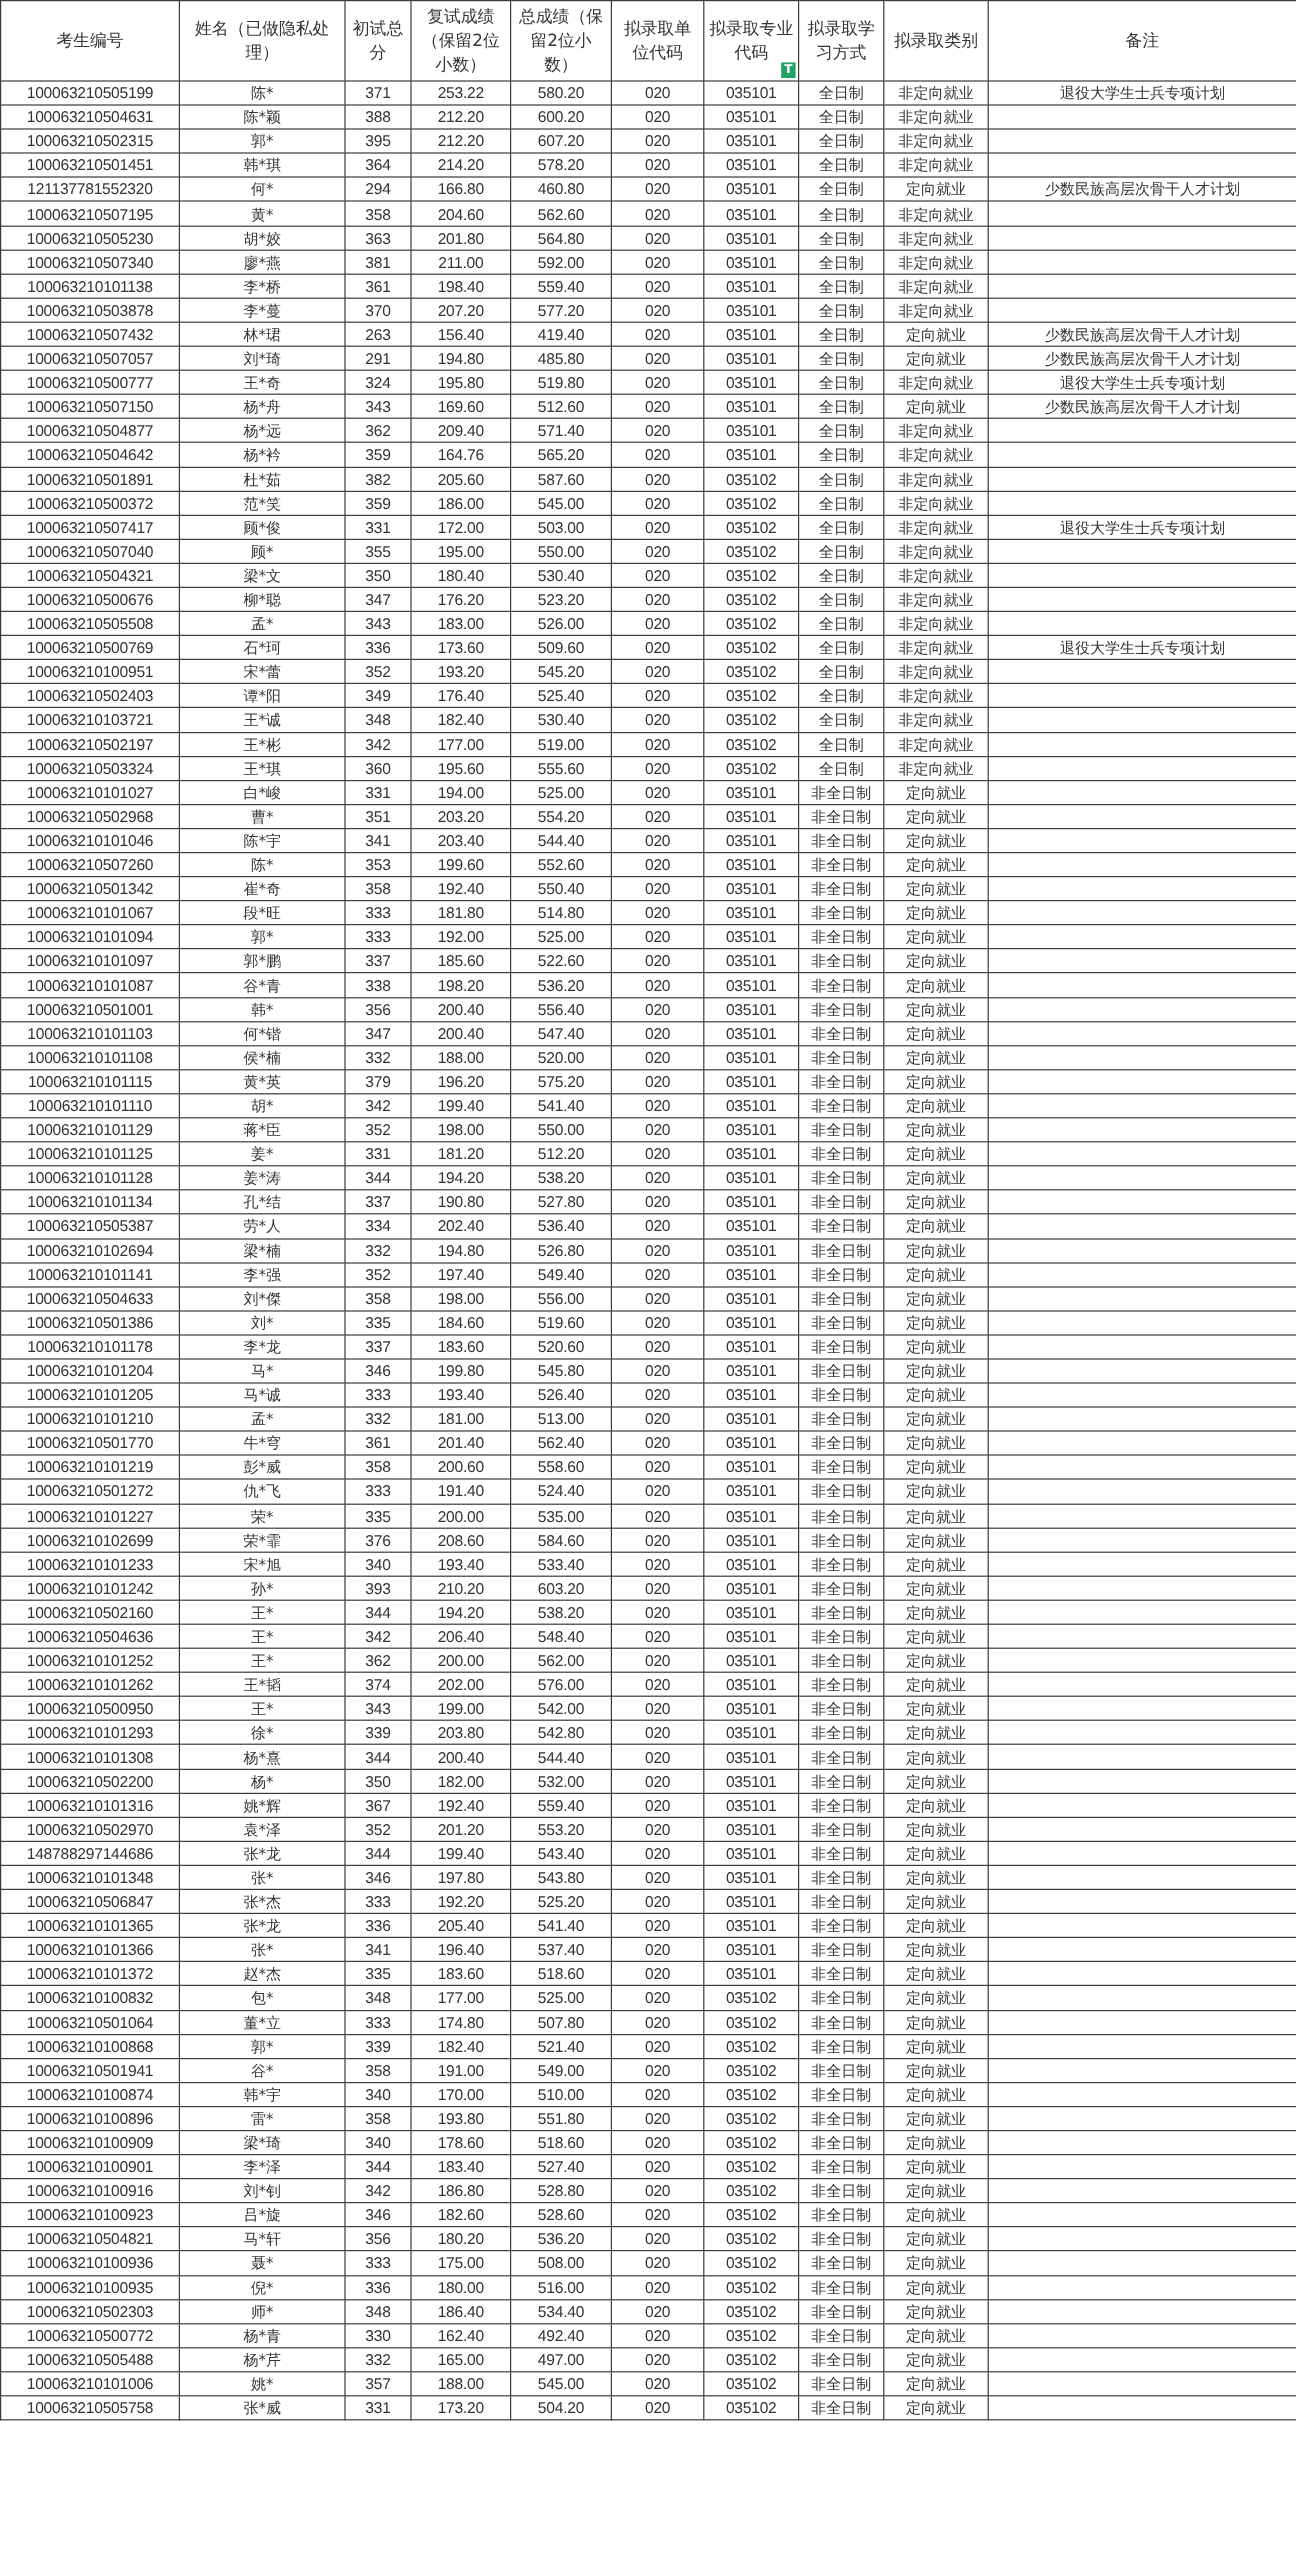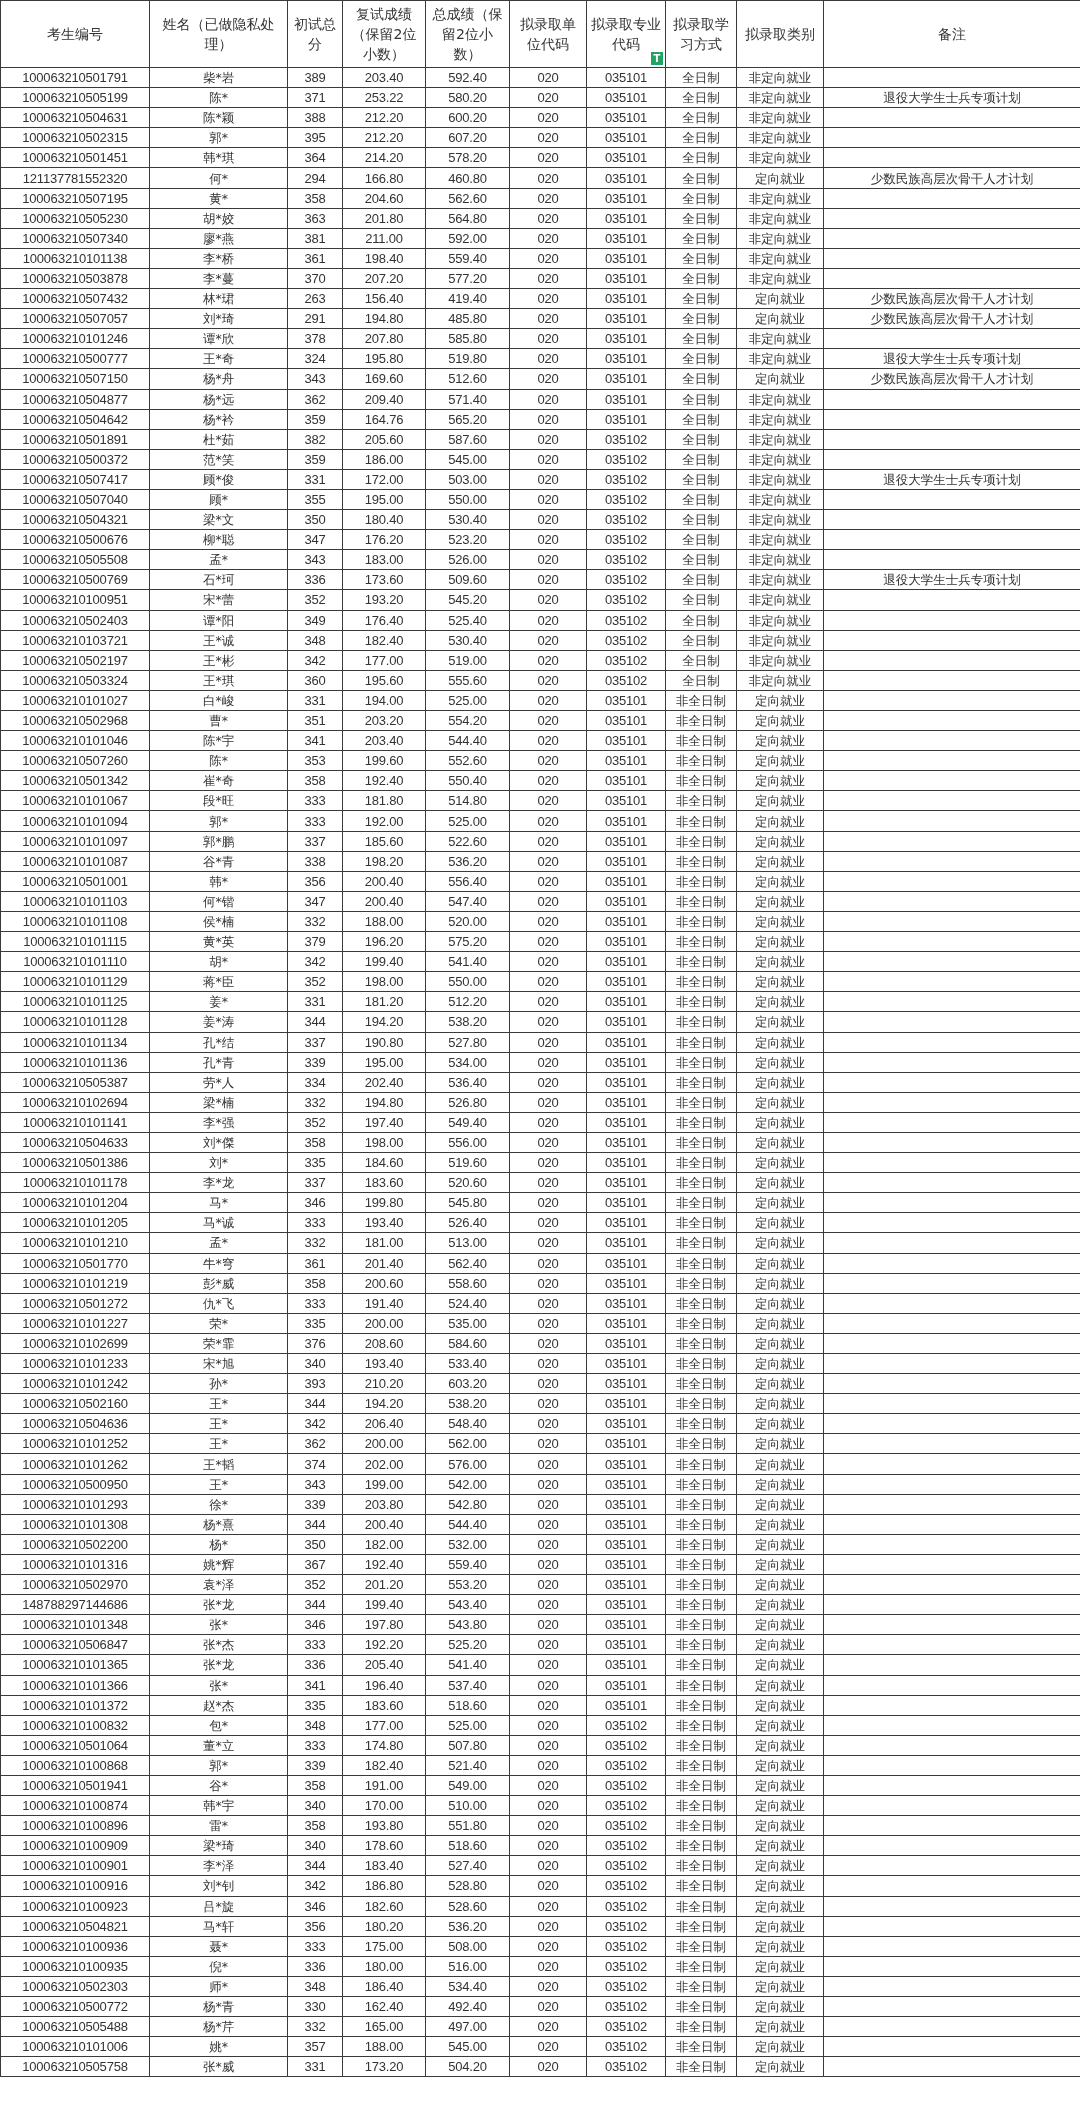--- a/index.html
+++ b/index.html
@@ -58,32 +58,20 @@
       <th>
           <div class="hdr-inner">拟录取类别</div>
         </th>
       <th>
           <div class="hdr-inner">备注</div>
         </th>
     </tr>
   </thead>
   <tbody id="tbody">
       <tr>
-        <td class="num">100063210501791</td>
-        <td>柴*岩</td>
-        <td class="num">389</td>
-        <td class="num">203.40</td>
-        <td class="num">592.40</td>
-        <td class="num">020</td>
-        <td class="num">035101</td>
-        <td>全日制</td>
-        <td>非定向就业</td>
-        <td></td>
-      </tr>
-      <tr>
         <td class="num">100063210505199</td>
         <td>陈*</td>
         <td class="num">371</td>
         <td class="num">253.22</td>
         <td class="num">580.20</td>
         <td class="num">020</td>
         <td class="num">035101</td>
         <td>全日制</td>
         <td>非定向就业</td>
         <td>退役大学生士兵专项计划</td>
@@ -214,32 +202,20 @@
         <td class="num">291</td>
         <td class="num">194.80</td>
         <td class="num">485.80</td>
         <td class="num">020</td>
         <td class="num">035101</td>
         <td>全日制</td>
         <td>定向就业</td>
         <td>少数民族高层次骨干人才计划</td>
       </tr>
       <tr>
-        <td class="num">100063210101246</td>
-        <td>谭*欣</td>
-        <td class="num">378</td>
-        <td class="num">207.80</td>
-        <td class="num">585.80</td>
-        <td class="num">020</td>
-        <td class="num">035101</td>
-        <td>全日制</td>
-        <td>非定向就业</td>
-        <td></td>
-      </tr>
-      <tr>
         <td class="num">100063210500777</td>
         <td>王*奇</td>
         <td class="num">324</td>
         <td class="num">195.80</td>
         <td class="num">519.80</td>
         <td class="num">020</td>
         <td class="num">035101</td>
         <td>全日制</td>
         <td>非定向就业</td>
         <td>退役大学生士兵专项计划</td>
@@ -646,32 +622,20 @@
         <td class="num">337</td>
         <td class="num">190.80</td>
         <td class="num">527.80</td>
         <td class="num">020</td>
         <td class="num">035101</td>
         <td>非全日制</td>
         <td>定向就业</td>
         <td></td>
       </tr>
       <tr>
-        <td class="num">100063210101136</td>
-        <td>孔*青</td>
-        <td class="num">339</td>
-        <td class="num">195.00</td>
-        <td class="num">534.00</td>
-        <td class="num">020</td>
-        <td class="num">035101</td>
-        <td>非全日制</td>
-        <td>定向就业</td>
-        <td></td>
-      </tr>
-      <tr>
         <td class="num">100063210505387</td>
         <td>劳*人</td>
         <td class="num">334</td>
         <td class="num">202.40</td>
         <td class="num">536.40</td>
         <td class="num">020</td>
         <td class="num">035101</td>
         <td>非全日制</td>
         <td>定向就业</td>
         <td></td>

